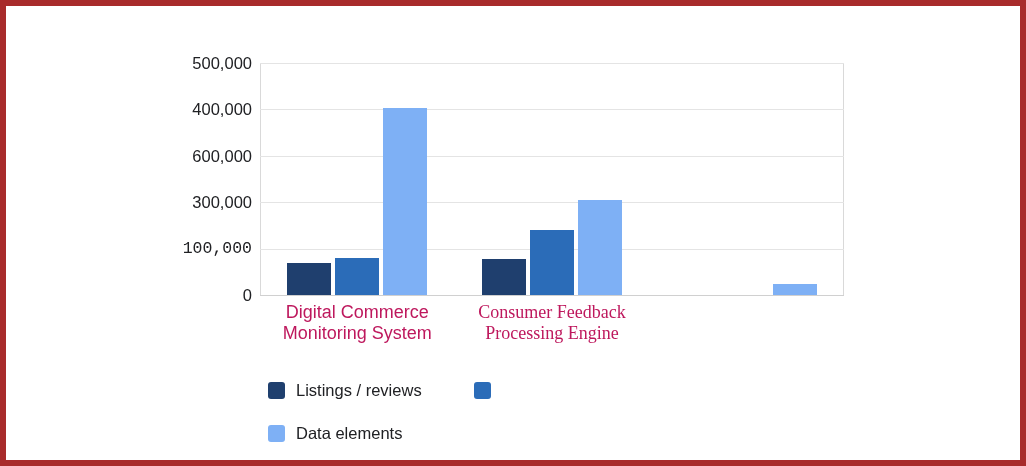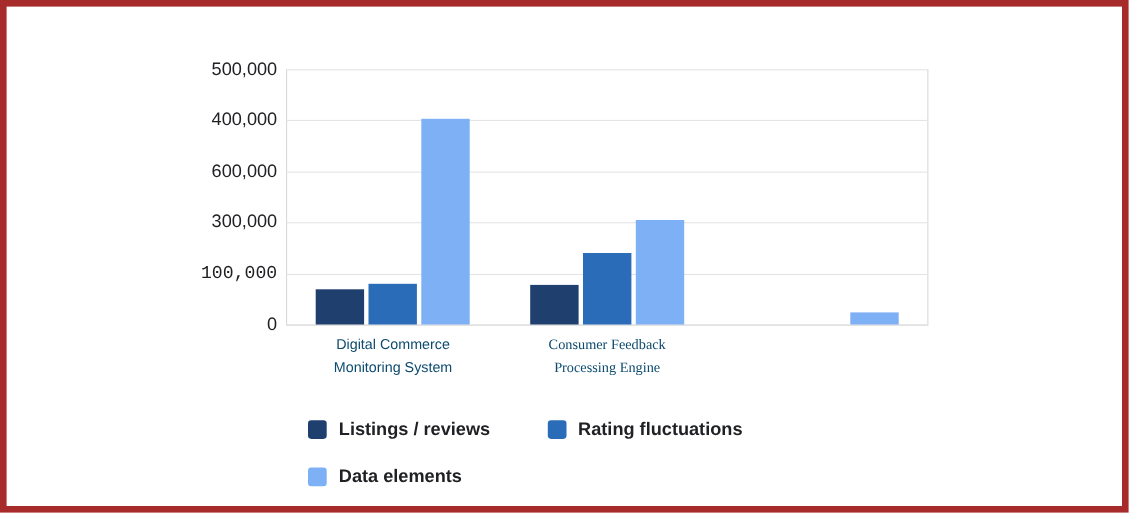--- a/index.html
+++ b/index.html
@@ -98,40 +98,39 @@
     position: absolute;
     left: 254px;
     top: 296px;
     width: 584px;
     height: 54px;
   }
   .cat-label {
     position: absolute;
     top: 0;
     text-align: center;
-    font-size: 13px;
+    font-size: 18px;
     line-height: 21px;
-    color: #0c4a6e;
+    color: #be185d;
     white-space: pre-line;
   }
 
   
   #legend {
     position: absolute;
     left: 262px;
     top: 376px;
     width: 560px;
     height: 72px;
   }
   .legend-row {
     position: absolute;
-    left: 12px;
+    left: 0;
     display: flex;
     align-items: flex-end;
-    font-weight: bold;
   }
   .legend-item {
     display: flex;
     align-items: center;
     margin-right: 52px;
   }
   .legend-swatch {
     width: 17px;
     height: 17px;
     border-radius: 3px;
@@ -189,21 +188,20 @@
       </div>
 
     <div id="legend">
         <div class="legend-row" style="top: 0px;">
           <div class="legend-item">
             <span class="legend-swatch" style="background: rgb(31, 63, 110);"></span>
             <span class="legend-text">Listings / reviews</span>
           </div>
           <div class="legend-item">
             <span class="legend-swatch" style="background: rgb(43, 108, 184);"></span>
-            <span class="legend-text">Rating fluctuations</span>
           </div>
         </div>
         <div class="legend-row" style="top: 43px;">
           <div class="legend-item">
             <span class="legend-swatch" style="background: rgb(126, 176, 245);"></span>
             <span class="legend-text">Data elements</span>
           </div>
         </div>
       </div>
 

